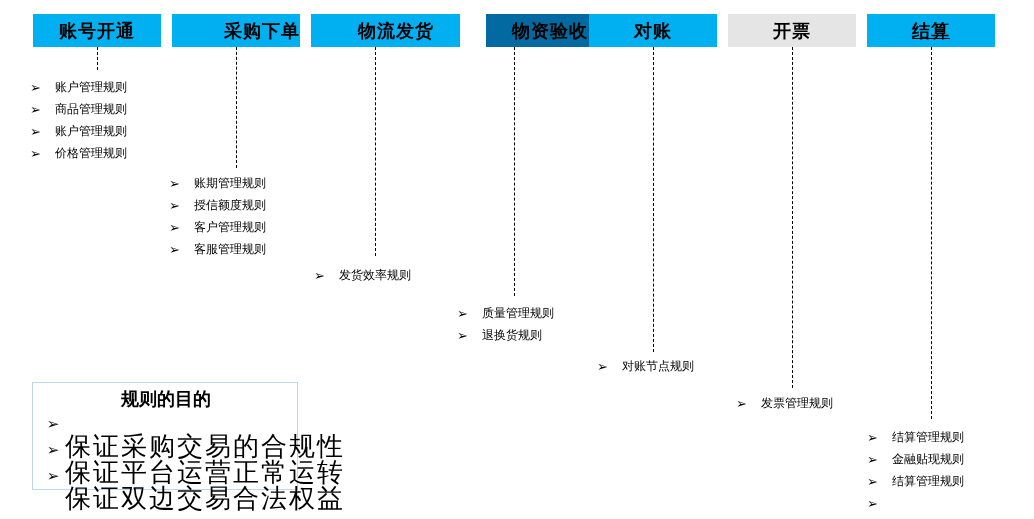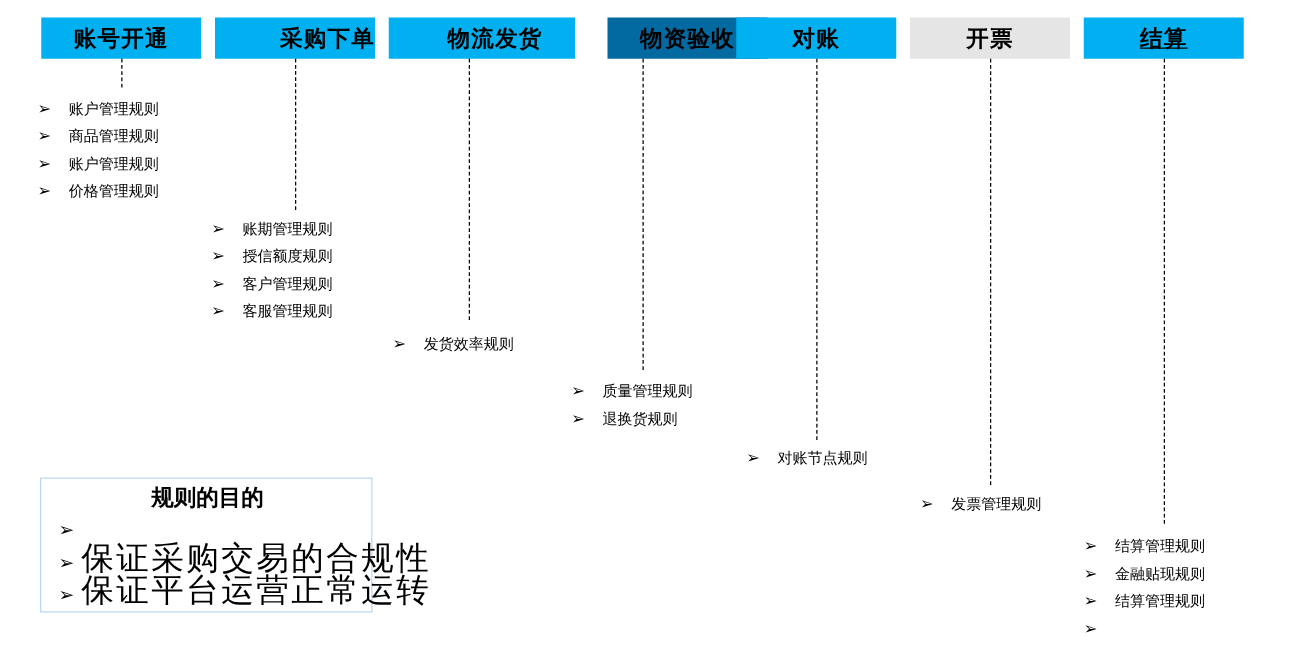--- a/index.html
+++ b/index.html
@@ -210,16 +210,17 @@
         <div class="purpose-item">
           <span class="purpose-bullet">➢</span>
           <span class="purpose-text">保证采购交易的合规性</span>
         </div>
         <div class="purpose-item">
           <span class="purpose-bullet">➢</span>
           <span class="purpose-text">保证平台运营正常运转</span>
         </div>
         <div class="purpose-item">
           <span class="purpose-bullet">➢</span>
+          <span class="purpose-text">保证双边交易合法权益</span>
         </div>
       </div>
   </div>
 </div>
 
 </body></html>

